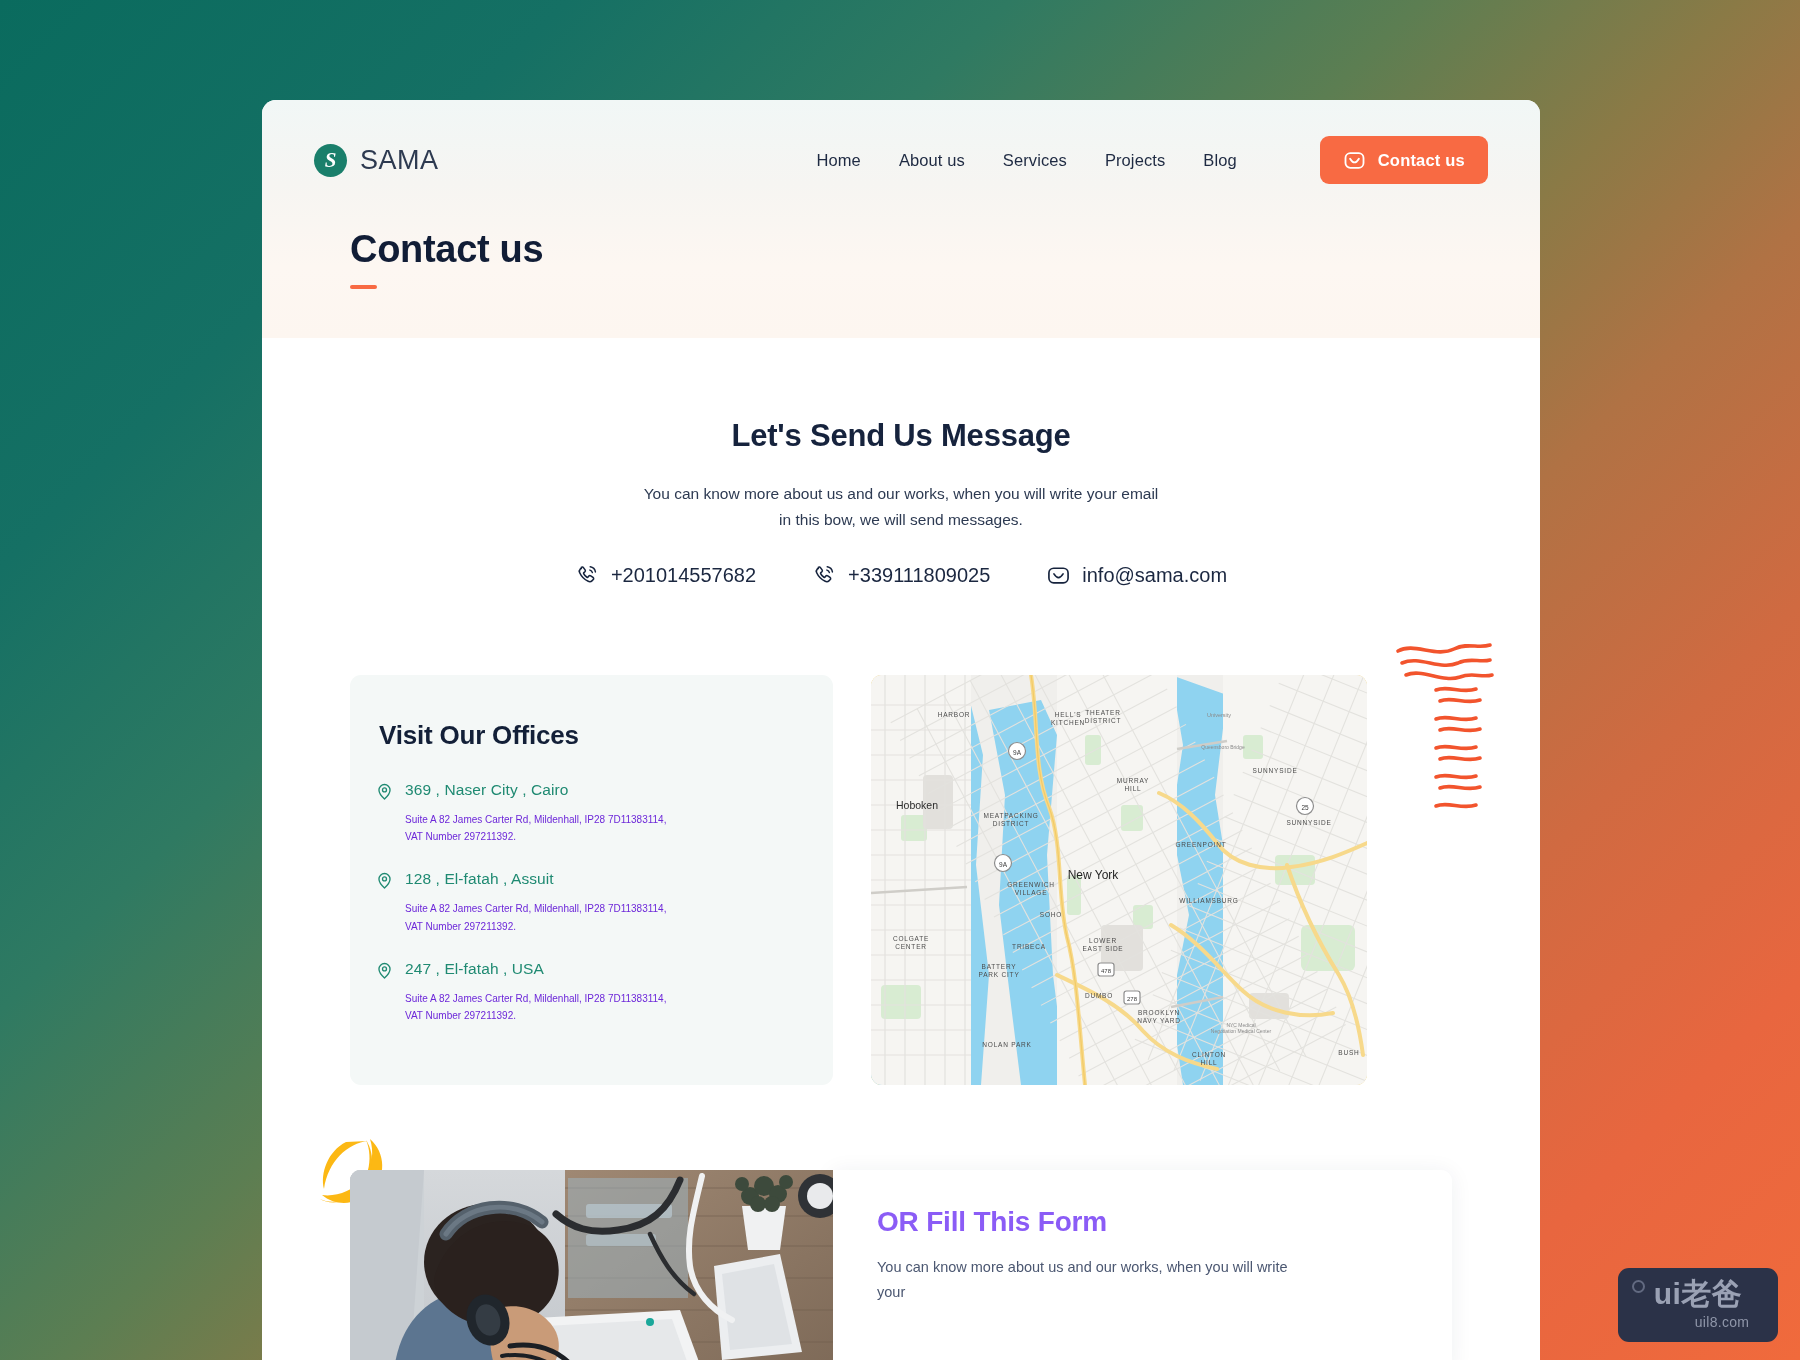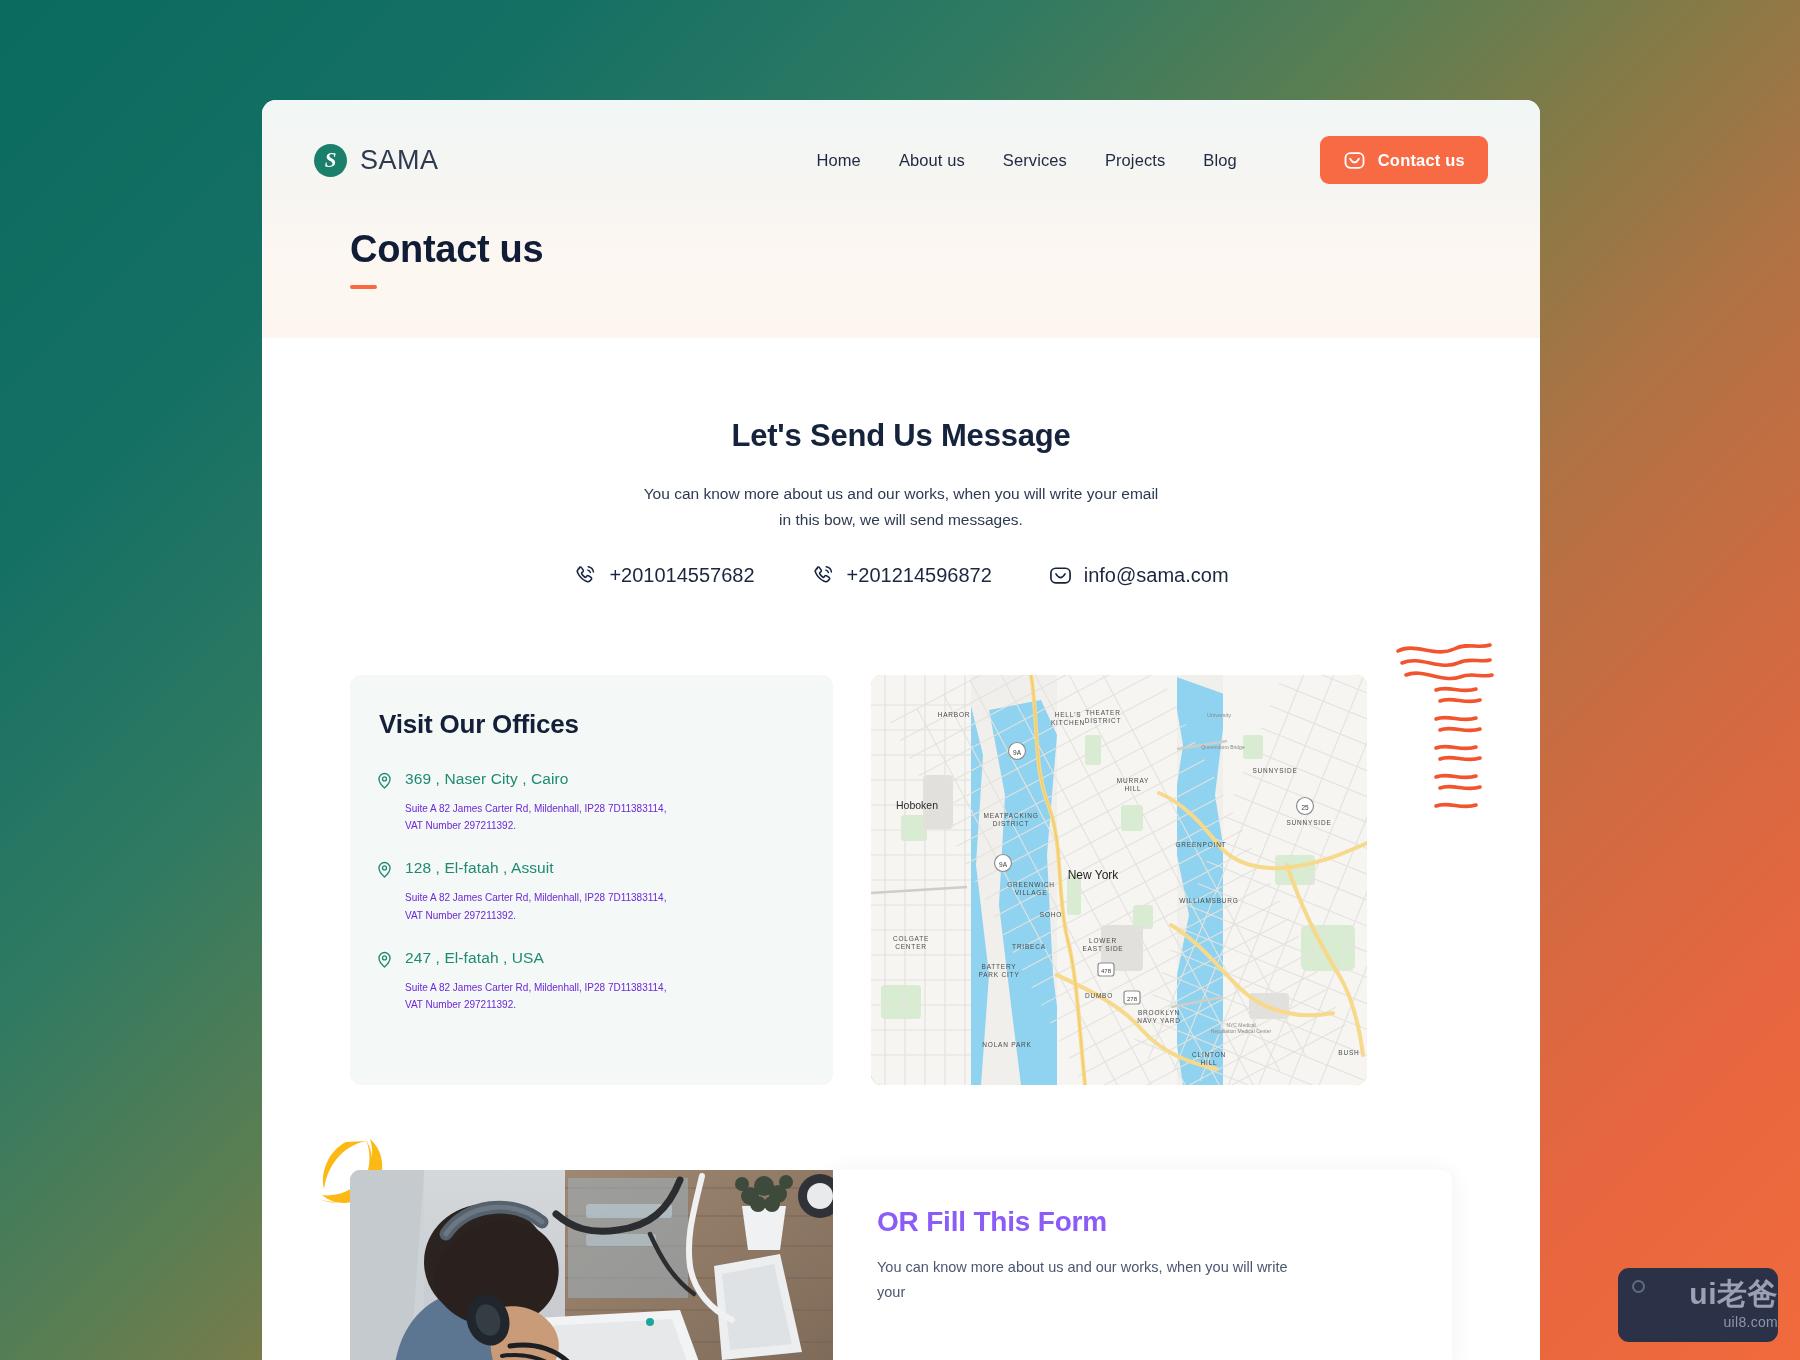--- a/index.html
+++ b/index.html
@@ -115,21 +115,21 @@
     position:relative;
   }
   .offices {
     width:483px;
     background:#f4f8f7;
     border-radius:11px;
     padding:33px 30px 34px 25px;
   }
   .offices h3 {
     font-size:26px; font-weight:700; color:#132038;
-    margin:1px 0 30px 0; padding-left:4px;
+    margin:12px 0 30px 0; padding-left:4px;
     letter-spacing:-0.2px;
   }
   .office { margin-bottom:25px; }
   .office:last-child { margin-bottom:0; }
   .office-head { display:flex; align-items:flex-start; gap:11px; }
   .pin { width:19px; height:19px; flex:none; margin-top:1px; }
   .office-title {
     font-size:15.5px; color:#1f8a72; letter-spacing:0.1px;
   }
   .office-addr {
@@ -194,21 +194,21 @@
   }
 
   
   .watermark {
     position:absolute;
     right:22px; bottom:18px;
     width:160px; height:74px;
     background:#2b3248;
     border-radius:11px;
     display:flex; flex-direction:column;
-    align-items:flex-end; justify-content:center;
+    align-items:center; justify-content:center;
     z-index:30;
   }
   .wm-dot {
     position:absolute; left:14px; top:12px;
     width:13px; height:13px; border-radius:50%;
     border:2.4px solid #626a81;
   }
   .wm-main {
     font-size:30px; font-weight:700; color:#9aa1b4;
     line-height:1; letter-spacing:0.5px;
@@ -272,21 +272,21 @@
         </svg>
         <span>+201014557682</span>
       </div>
 
       <div class="contact-item">
         <svg class="c-ico" viewBox="0 0 24 24" fill="none">
           <path d="M6.1 4.2c.6-.6 1.5-.5 2 .2l1.6 2.2c.4.6.3 1.4-.3 1.9l-.9.7c-.3.3-.4.7-.2 1 .6 1.3 1.8 2.6 3.2 3.5.4.2.8.1 1-.2l.7-.9c.5-.6 1.3-.7 1.9-.3l2.2 1.6c.7.5.8 1.4.2 2l-1 1c-1 1-2.5 1.3-3.8.7a16.6 16.6 0 0 1-8.2-8.2c-.6-1.3-.3-2.8.7-3.8l.9-.4z" stroke="#16233d" stroke-width="1.5" stroke-linejoin="round"></path>
           <path d="M14.6 3.6c2.6.4 4.6 2.4 5 5" stroke="#16233d" stroke-width="1.4" stroke-linecap="round"></path>
           <path d="M14.3 6.8c1.2.3 2.1 1.2 2.4 2.4" stroke="#16233d" stroke-width="1.4" stroke-linecap="round"></path>
         </svg>
-        <span>+201214596872</span>
+        <span>+339111809025</span>
       </div>
 
       <div class="contact-item">
         <svg class="c-ico" viewBox="0 0 24 24" fill="none">
           <rect x="2.8" y="5" width="18.4" height="14" rx="4.6" stroke="#16233d" stroke-width="1.6"></rect>
           <path d="M7.6 10.4c1.5 2.4 3 3.6 4.4 3.6s2.9-1.2 4.4-3.6" stroke="#16233d" stroke-width="1.6" stroke-linecap="round"></path>
         </svg>
         <span>info@sama.com</span>
       </div>
     </div>

